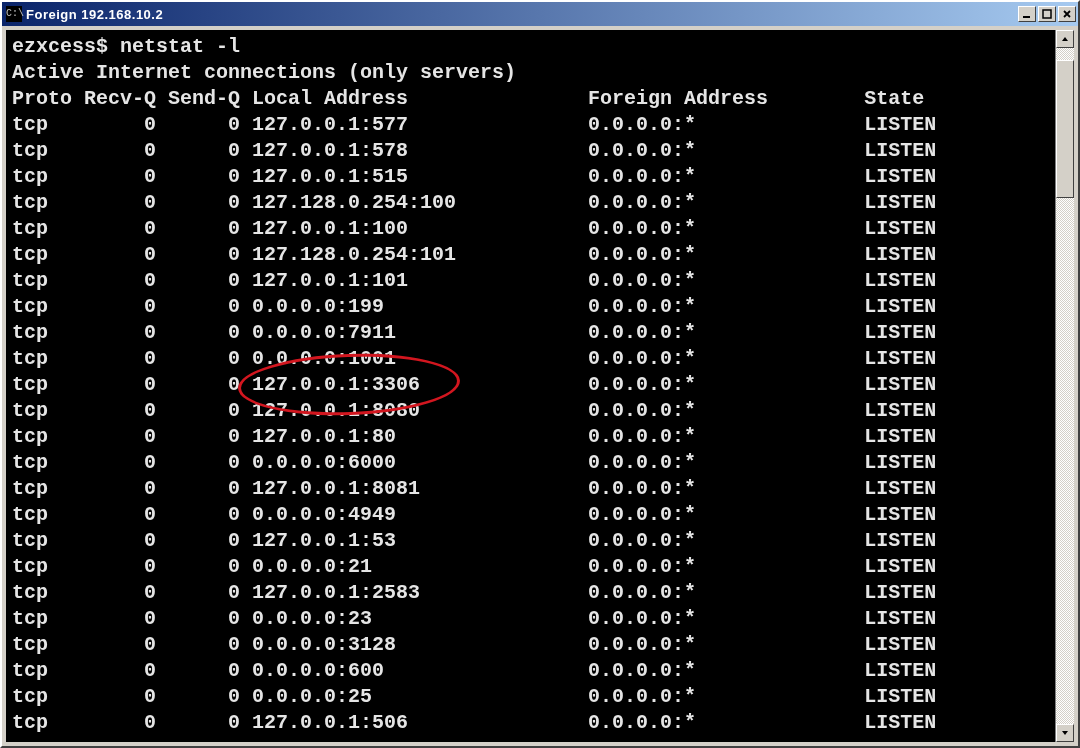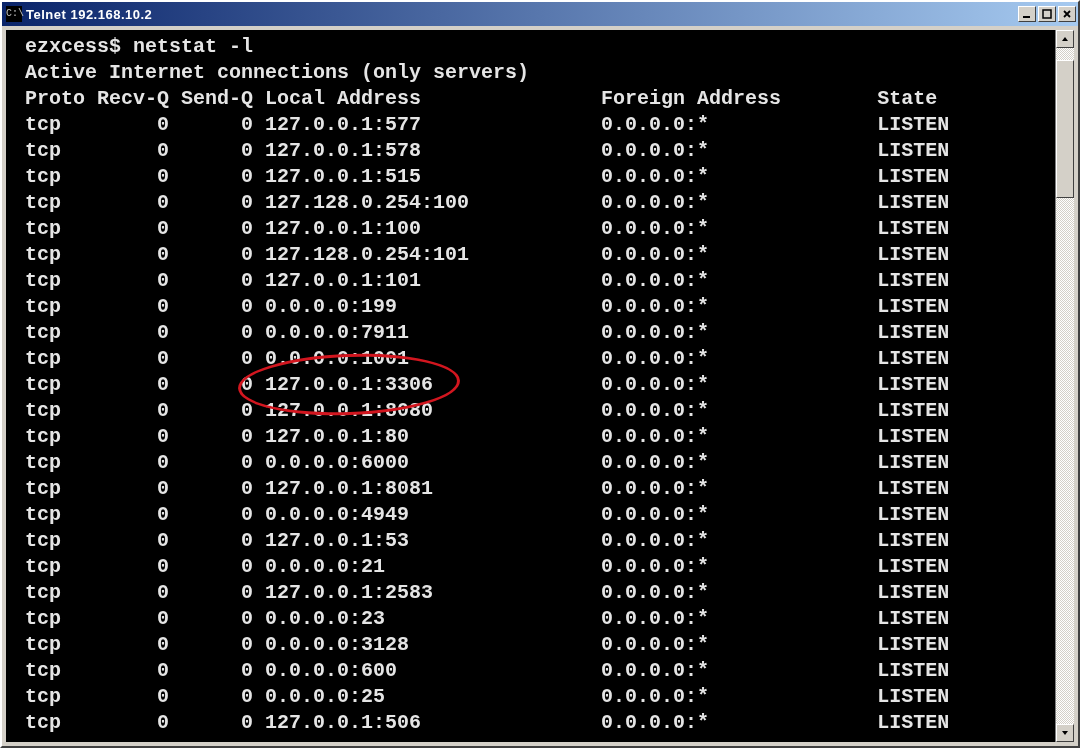--- a/index.html
+++ b/index.html
@@ -72,21 +72,21 @@
     display: flex;
   }
   .terminal {
     position: relative;
     flex: 1;
     color: #e5e5e5;
     font-family: "Courier New", monospace;
     font-size: 20px;
     line-height: 26px;
     font-weight: bold;
-    padding: 4px 6px 4px 19px;
+    padding: 4px 6px 4px 6px;
     white-space: pre;
     overflow: hidden;
   }
   .terminal .row { height: 26px; }
 
   .circle-annot {
     position: absolute;
     border: 3px solid #d2161f;
     border-radius: 50%;
     pointer-events: none;
@@ -125,21 +125,21 @@
     border-bottom-color:#404040;
     box-sizing:border-box;
   }
 </style>
 </head>
 <body>
 
 <div class="window">
   <div class="titlebar">
     <div class="app-icon">C:\</div>
-    <div class="title-text">Telnet 192.168.10.2</div>
+    <div class="title-text">Foreign 192.168.10.2</div>
     <div class="win-btns">
       <div class="win-btn">
         <svg width="10" height="10" viewBox="0 0 10 10">
             <rect x="1" y="7" width="7" height="2" fill="#000"></rect>
           </svg>
       </div>
       <div class="win-btn">
         <svg width="10" height="10" viewBox="0 0 10 10">
             <rect x="1" y="1" width="8" height="8" fill="none" stroke="#000" stroke-width="1.5"></rect>
           </svg>

